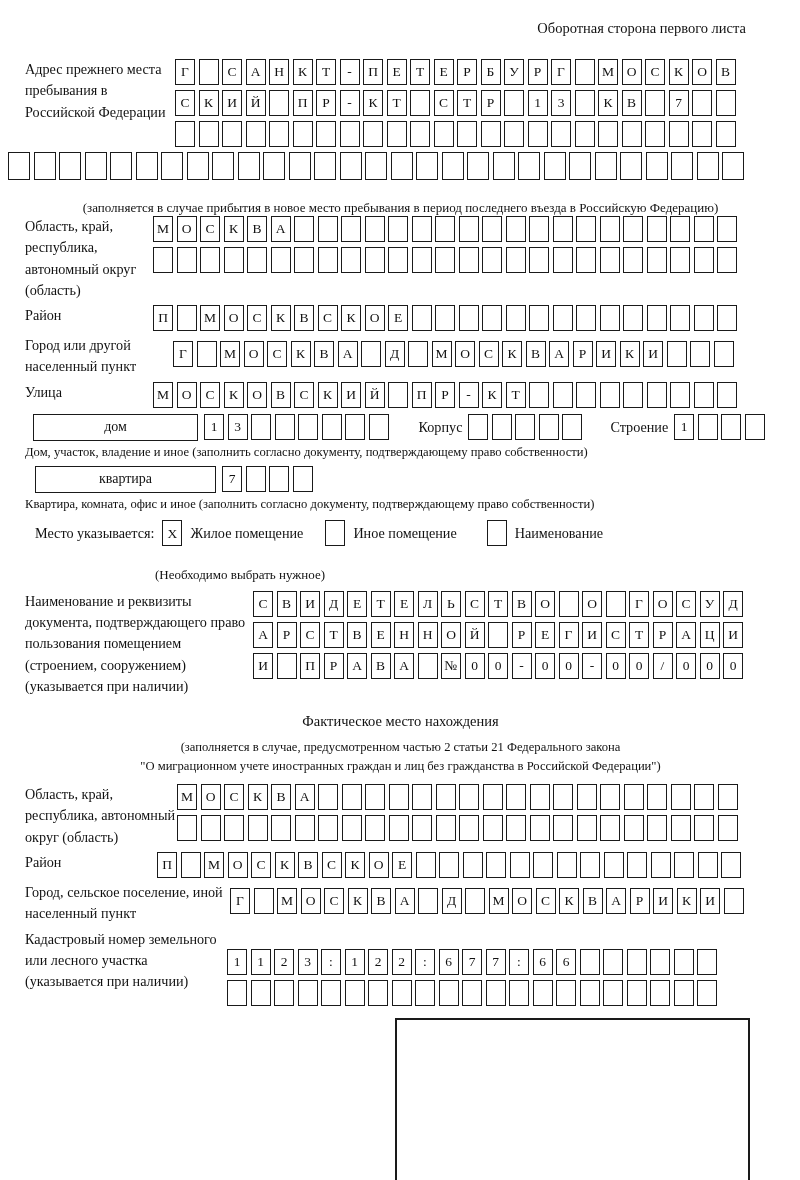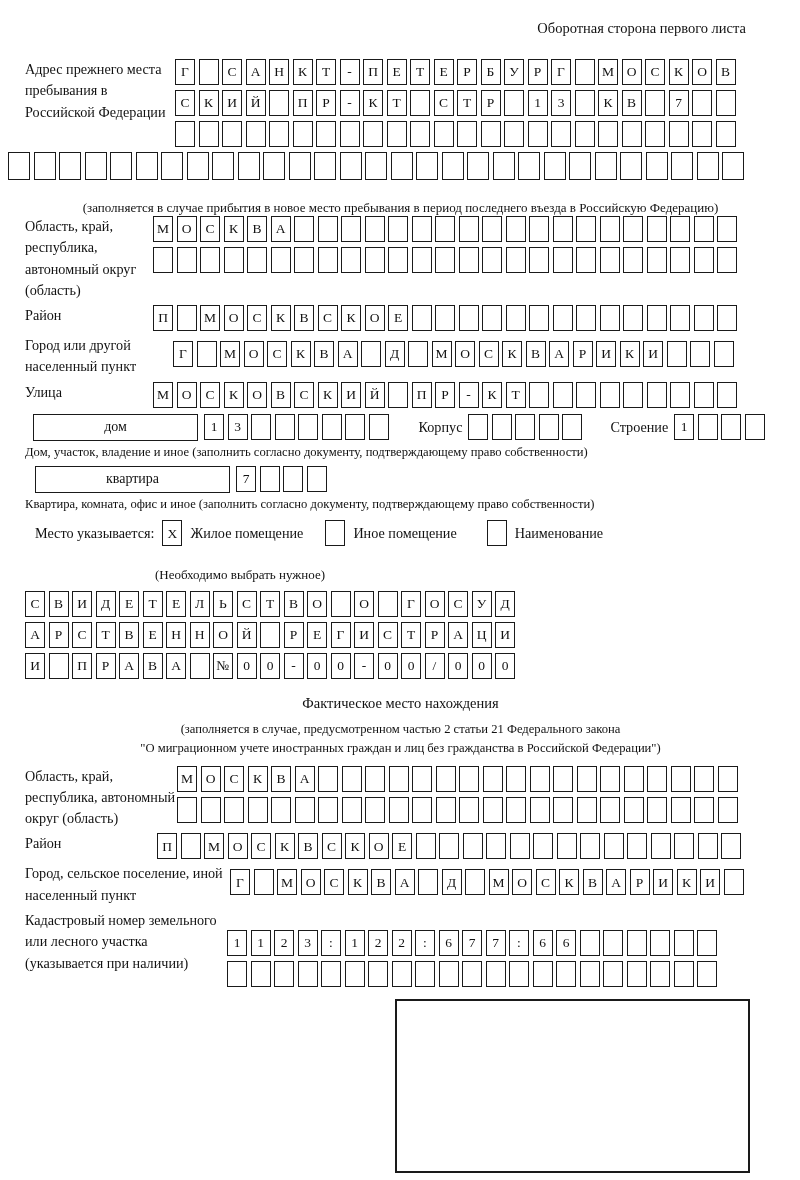--- a/index.html
+++ b/index.html
@@ -359,21 +359,21 @@
     <div class="cells" style="margin-left:6px;">
         <div class="cell">1</div>
         <div class="cell"></div>
         <div class="cell"></div>
         <div class="cell"></div>
       </div>
   </div>
   <div class="note-left">Дом, участок, владение и иное (заполнить согласно документу, подтверждающему право собственности)</div>
 
   <div class="row apt-row">
-    <div class="titled-box" style="width:195px;">квартира</div>
+    <div class="titled-box" style="width:181px;">квартира</div>
     <div class="cells" style="margin-left:6px;">
         <div class="cell">7</div>
         <div class="cell"></div>
         <div class="cell"></div>
         <div class="cell"></div>
       </div>
   </div>
   <div class="note-left">Квартира, комната, офис и иное (заполнить согласно документу, подтверждающему право собственности)</div>
 
   <div class="row stay-row">
@@ -381,20 +381,21 @@
     <div class="cell">X</div>
     <span class="inline-label">Жилое помещение</span>
     <div class="cell" style="margin-left:22px;"></div>
     <span class="inline-label">Иное помещение</span>
     <div class="cell" style="margin-left:30px;"></div>
     <span class="inline-label">Наименование</span>
   </div>
   <div class="center-note" style="text-align:center;width:430px;">(Необходимо выбрать нужное)</div>
 
   <div class="row doc-row">
+    <div class="label w228">Наименование и реквизиты документа, подтверждающего право пользования помещением (строением, сооружением) (указывается при наличии)</div>
     <div class="cell-rows">
       <div class="cells">
           <div class="cell">С</div>
           <div class="cell">В</div>
           <div class="cell">И</div>
           <div class="cell">Д</div>
           <div class="cell">Е</div>
           <div class="cell">Т</div>
           <div class="cell">Е</div>
           <div class="cell">Л</div>

